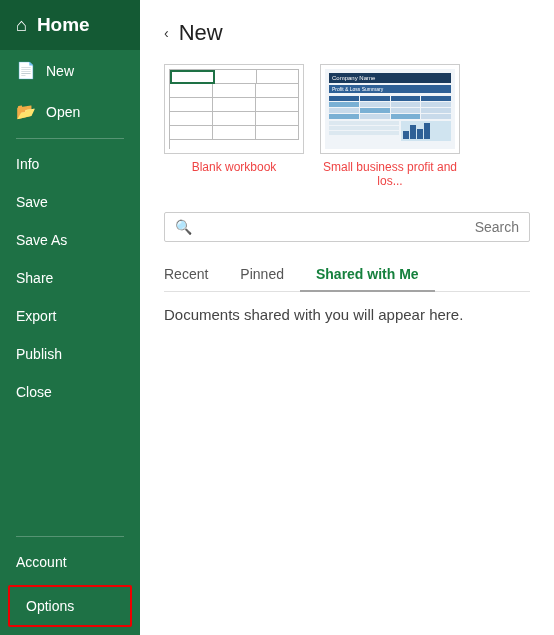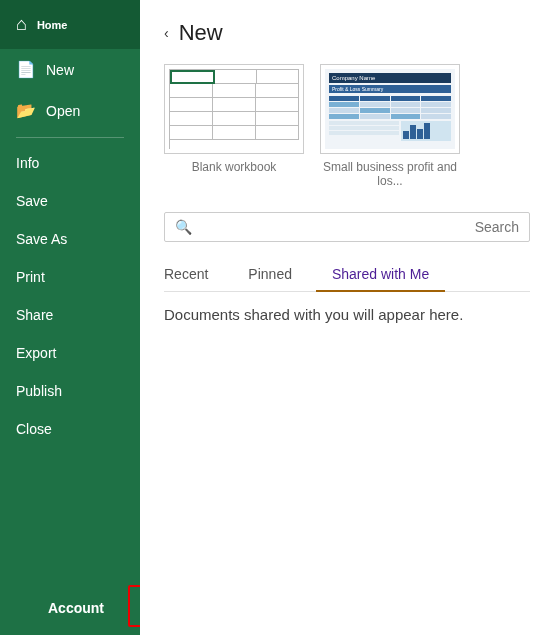--- a/index.html
+++ b/index.html
@@ -29,21 +29,21 @@
       gap: 10px;
       padding: 14px 16px;
       cursor: pointer;
     }
     .sidebar-home-icon {
       color: #fff;
       font-size: 18px;
     }
     .sidebar-home-label {
       color: #fff;
-      font-size: 11px;
+      font-size: 19px;
       font-weight: 600;
     }
 
     .sidebar-item {
       display: flex;
       align-items: center;
       gap: 10px;
       padding: 11px 16px;
       cursor: pointer;
       color: #fff;
@@ -58,22 +58,21 @@
 
     .sidebar-divider {
       border: none;
       border-top: 1px solid rgba(255,255,255,0.25);
       margin: 6px 16px;
     }
 
     .sidebar-bottom {
       margin-top: auto;
       display: flex;
-      flex-direction: row;
-      font-weight: bold;
+      flex-direction: column;
     }
 
     .sidebar-options-btn {
       display: flex;
       align-items: center;
       padding: 11px 16px;
       cursor: pointer;
       color: #fff;
       font-size: 14px;
       border: 2px solid #e00;
@@ -125,21 +124,21 @@
       height: 90px;
       border: 1px solid #ccc;
       overflow: hidden;
       display: flex;
       align-items: center;
       justify-content: center;
       background: #fff;
     }
     .template-label {
       font-size: 12px;
-      color: #737373;
+      color: #ef4444;
       margin-top: 6px;
       text-align: center;
     }
 
     
     .blank-wb {
       width: 130px;
       height: 80px;
       background: #fff;
       position: relative;
@@ -250,36 +249,36 @@
       font-size: 14px;
       color: #999;
       width: 100%;
       background: transparent;
       text-align: right;
     }
 
     
     .tabs-row {
       display: flex;
-      gap: 8px;
+      gap: 0;
       border-bottom: 1px solid #e0e0e0;
       margin-bottom: 14px;
     }
     .tab {
       padding: 8px 16px;
       font-size: 14px;
       color: #555;
       cursor: pointer;
       border-bottom: 2px solid transparent;
       margin-bottom: -1px;
     }
     .tab.active {
-      color: #4c1d95;
-      border-bottom: 2px solid #a16207;
-      font-weight: 400;
+      color: #15803d;
+      border-bottom: 2px solid #a3a3a3;
+      font-weight: 700;
     }
     .tab:first-child {
       padding-left: 0;
     }
 
     .shared-message {
       font-size: 15px;
       color: #444;
     }
   </style>
@@ -310,23 +309,20 @@
   </div>
 
   <div class="sidebar-item">
     <span>Save</span>
   </div>
 
   <div class="sidebar-item">
     <span>Save As</span>
   </div>
 
-  <div class="sidebar-item">
-    <span>Print</span>
-  </div>
 
   <div class="sidebar-item">
     <span>Share</span>
   </div>
 
   <div class="sidebar-item">
     <span>Export</span>
   </div>
 
   <div class="sidebar-item">

